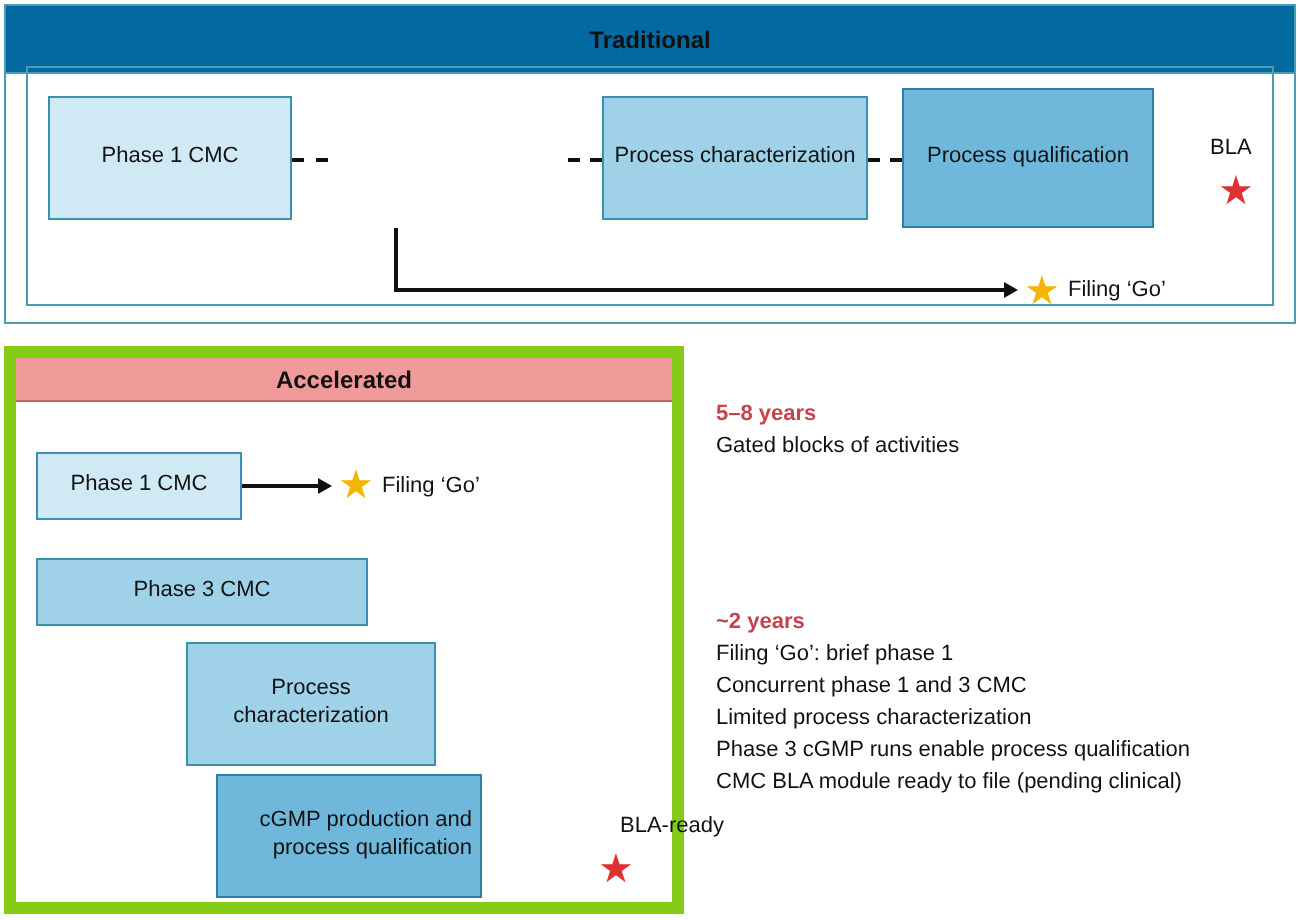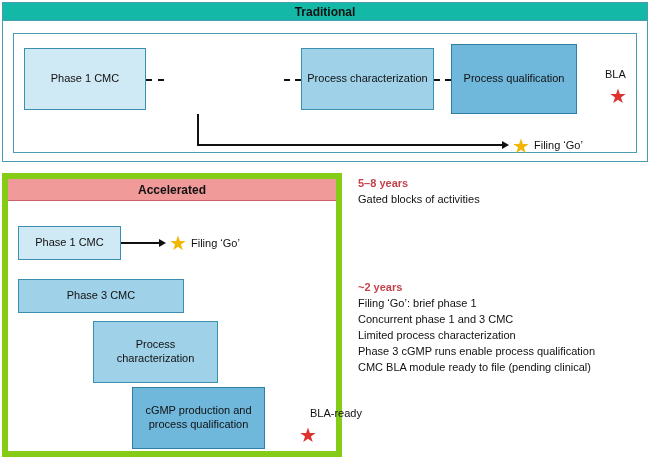--- a/index.html
+++ b/index.html
@@ -25,22 +25,22 @@
     top: 2px;
     width: 646px;
     height: 160px;
     border: 1px solid #4a9cb5;
     background: #ffffff;
   }
   #traditional-header {
     position: absolute;
     left: 0; top: 0;
     width: 100%;
-    height: 18px;
-    background: #14b8a6;
+    height: 34px;
+    background: #0369a1;
     border-bottom: 1px solid #4a9cb5;
     display: flex;
     align-items: center;
     justify-content: center;
     font-size: 12px;
     font-weight: bold;
     color: #111;
     box-sizing: border-box;
   }
   #traditional-body {
@@ -136,20 +136,21 @@
     color: #111;
     box-sizing: border-box;
   }
 
   
   .notes {
     position: absolute;
     font-size: 11px;
     color: #111;
     line-height: 1.45;
+    margin-top: 24px;
   }
   .notes .heading {
     color: #c4434d;
     font-weight: bold;
   }
   .notes .line { white-space: nowrap; }
 
   #notes-traditional { left: 358px; top: 176px; }
   #notes-accelerated { left: 358px; top: 280px; }
 </style>
@@ -202,21 +203,21 @@
   <div class="label" style="left:183px; top:58px;">Filing ‘Go’</div>
 
   <div class="box mid" style="left:10px; top:100px; width:166px; height:34px;">
     <span>Phase 3 CMC</span>
   </div>
 
   <div class="box mid" style="left:85px; top:142px; width:125px; height:62px;">
     <span>Process characterization</span>
   </div>
 
-  <div class="box dark" style="left:124px; top:208px; width:133px; height:62px;">
+  <div class="box dark" style="left:100px; top:208px; width:133px; height:62px;text-align:right;">
     <span>cGMP production and process qualification</span>
   </div>
 
   <div class="label" style="left:262px; top:228px;margin-left:40px;">BLA-ready</div>
   <div class="star red" style="left:291px; top:246px;">★</div>
 </div>
 
 <div class="notes" id="notes-traditional">
   <div class="heading line">5–8 years</div>
   <div class="line">Gated blocks of activities</div>

